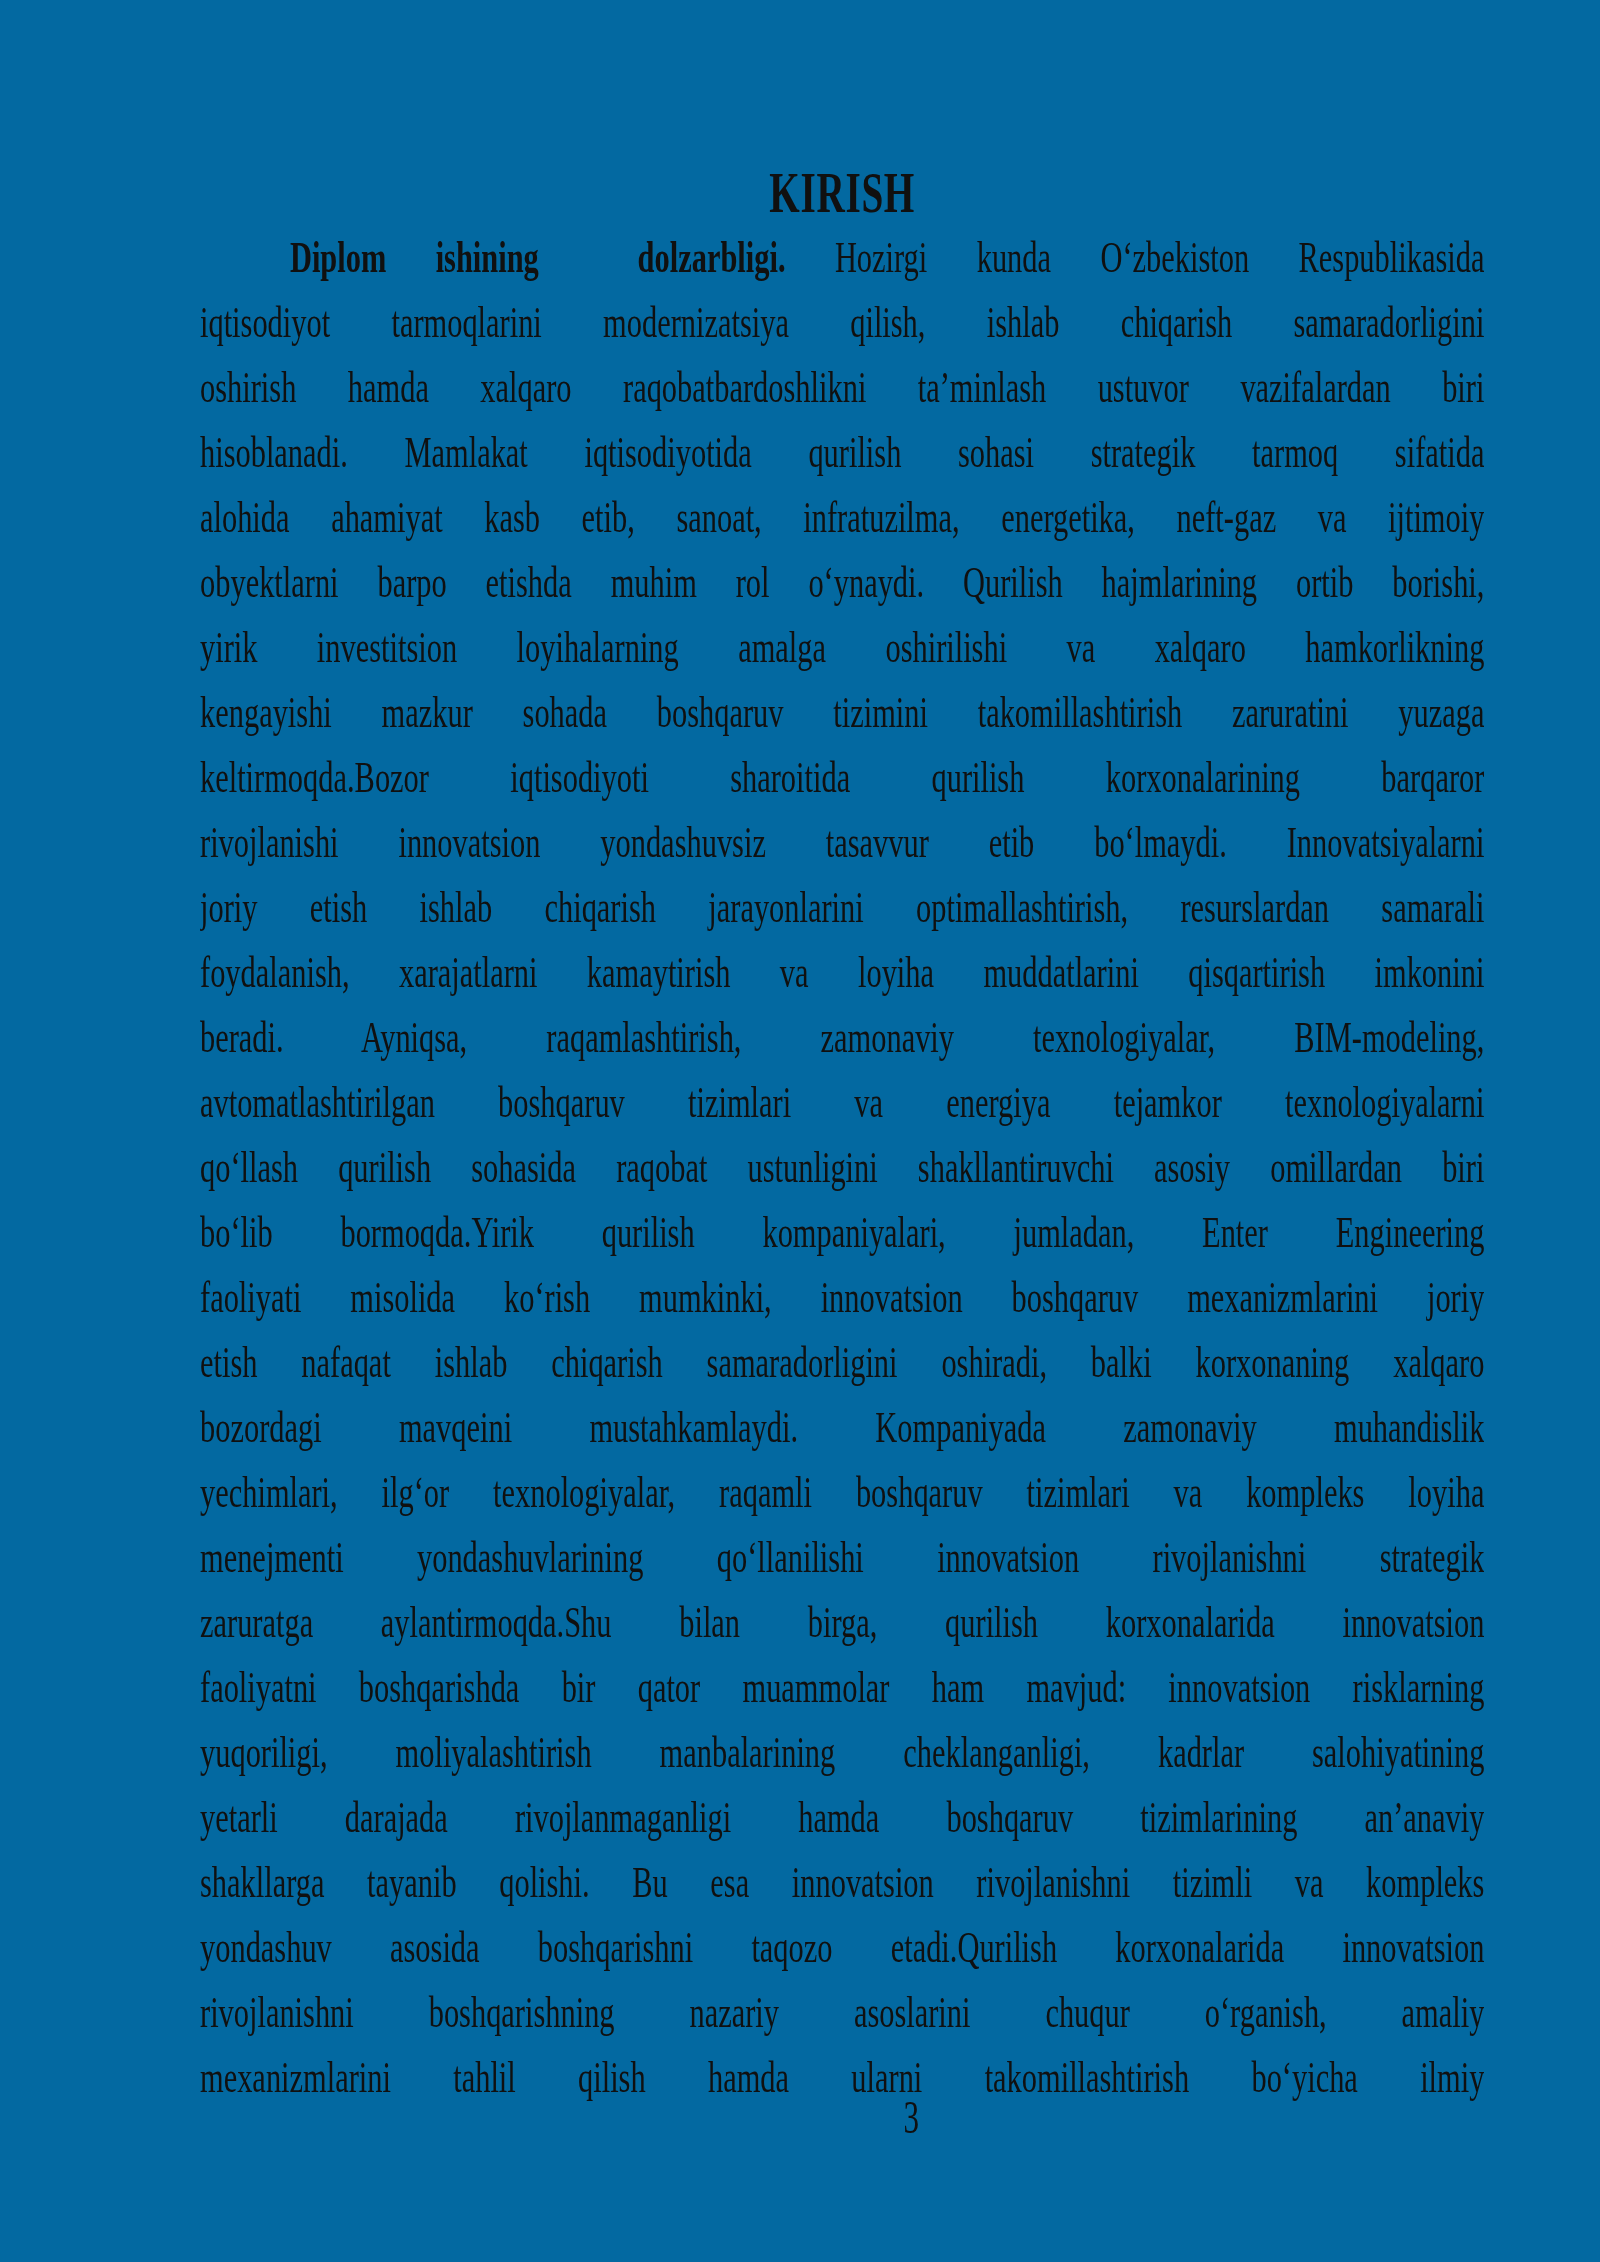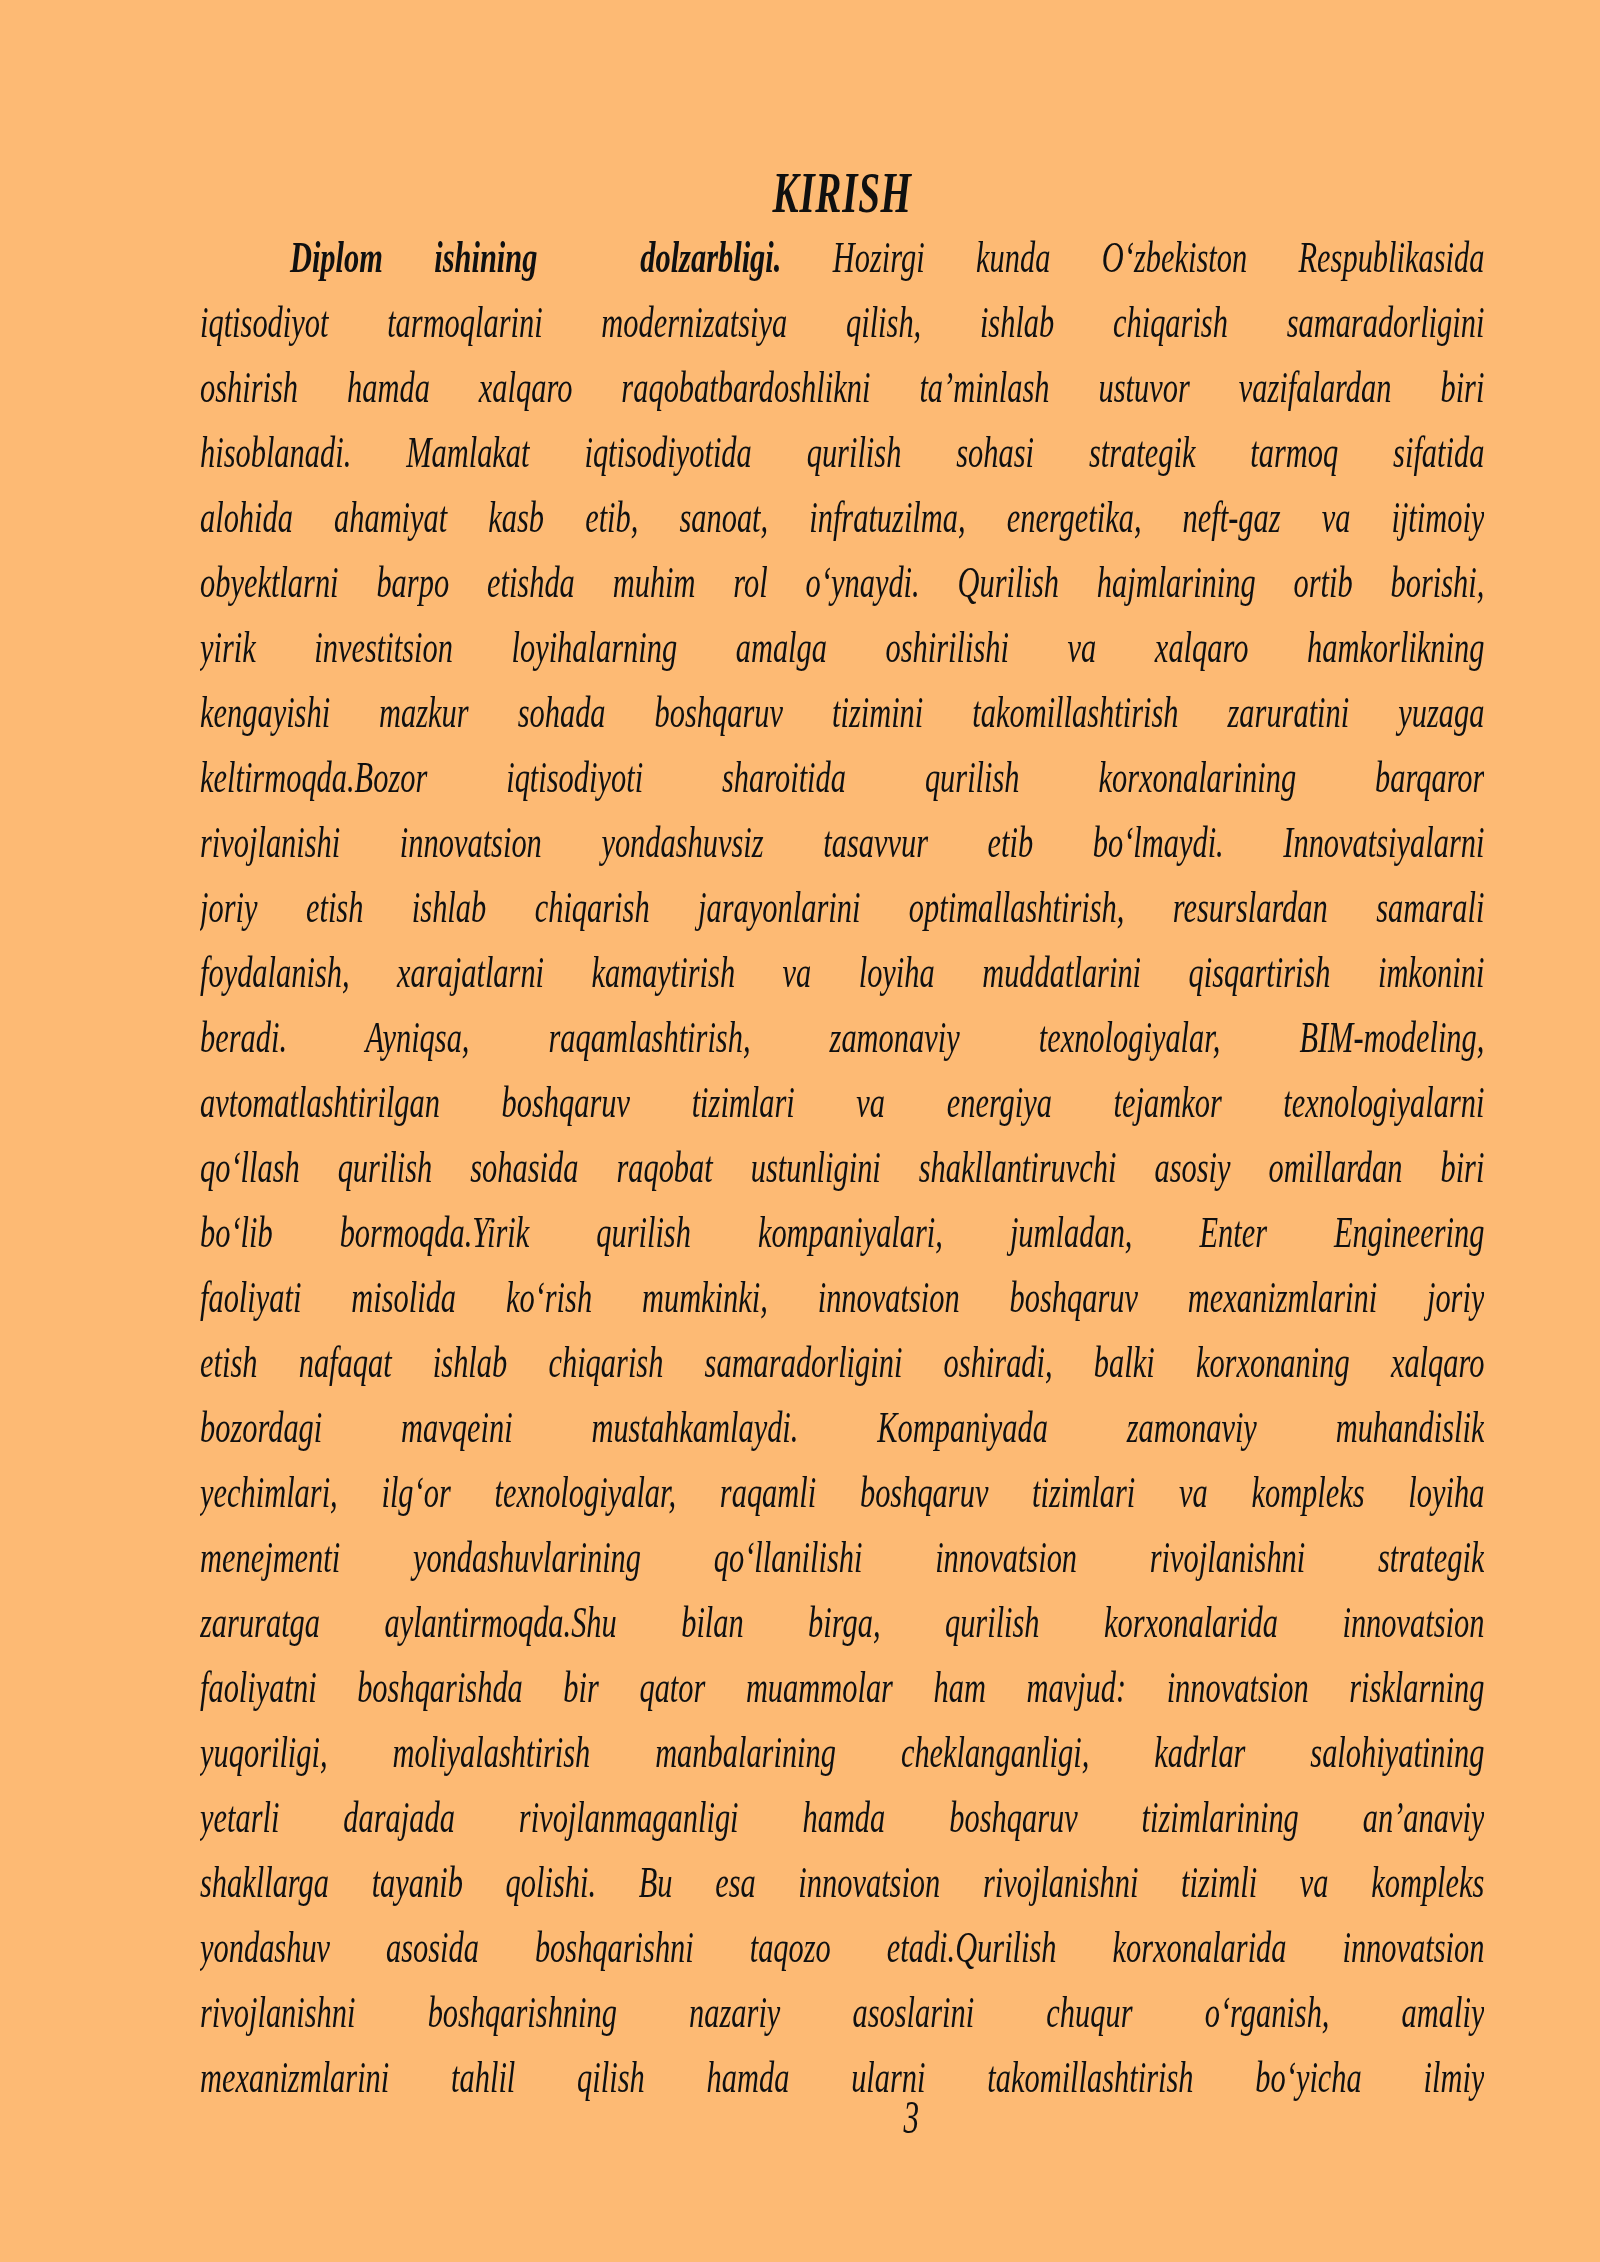--- a/index.html
+++ b/index.html
@@ -11,22 +11,21 @@
     width: 1600px;
     height: 2262px;
     overflow: hidden;
     position: relative;
     font-family: "Liberation Serif", "DejaVu Serif", serif;
     color: #101010;
   }
   .page {
     position: absolute;
     inset: 0;
-    background: #fdba74;
-    font-style: italic;
+    background: #0369a1;
   }
   
   .content {
     position: absolute;
     left: 200px;
     top: 160px;
     width: 1900px;
     transform: scaleX(0.676);
     transform-origin: 0 0;
   }

